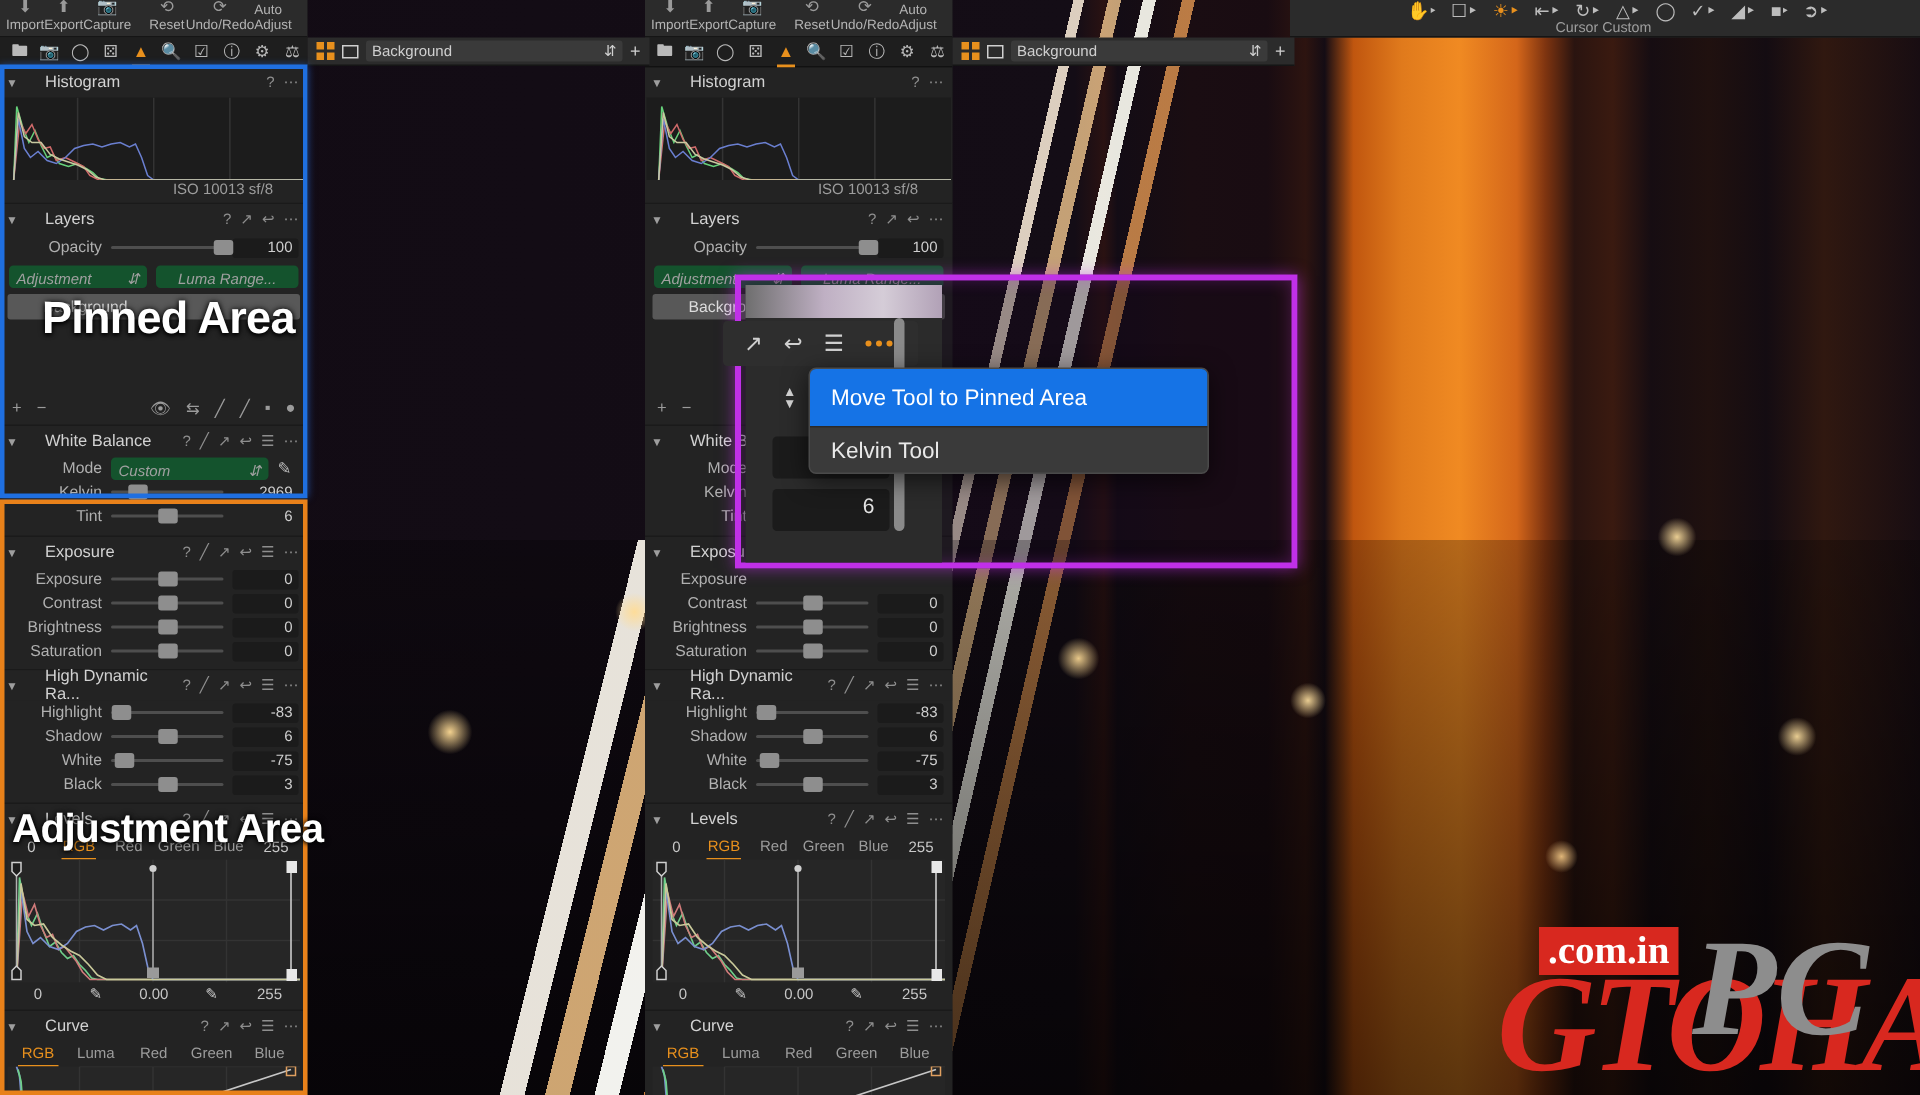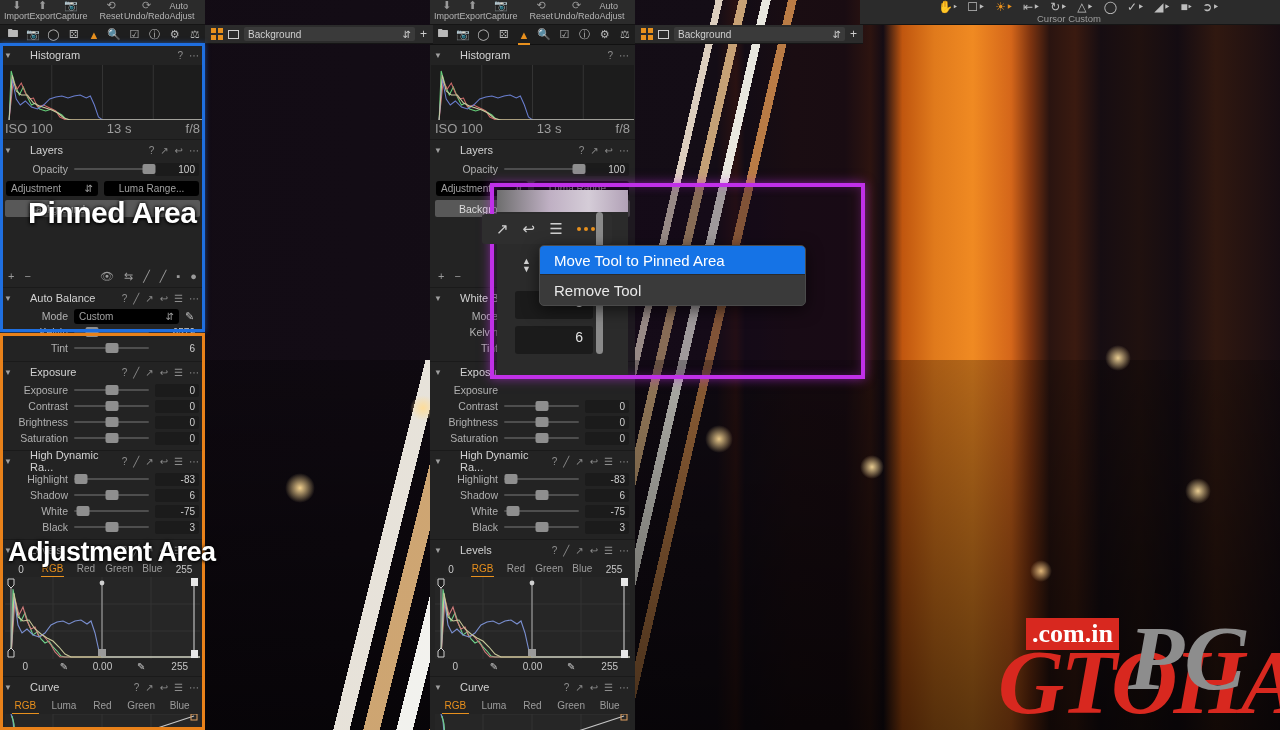--- a/index.html
+++ b/index.html
@@ -122,31 +122,32 @@
   .numbox {
     width: 44px; height: 13px; background: #1b1b1b; border-radius: 2px;
     font-size: 10px; color: #cfcfcf; text-align: right; padding-right: 4px;
     line-height: 13px;
   }
   .numbox.flat { background: transparent; }
 
   .histo { height: 55px; position: relative; background: #1c1c1c; margin: 0 1px; }
   .histo svg { position:absolute; inset:0; width:100%; height:100%; }
   .histo-meta {
-    display:flex; justify-content:space-between; font-size:13px; color:#9d9d9d;
-    padding: 1px 5px 3px 5px; background:#232323;
+    display:flex; justify-content:flex-end; font-size:10px; color:#9d9d9d;
+    padding: 1px 23px 3px 5px; background:#232323;
   }
   .gridline { stroke:#333; stroke-width:1; }
 
   .opacity-row { height:18px; display:flex; align-items:center; padding:0 6px; gap:6px; }
   .adj-row { height:20px; display:flex; align-items:center; padding:0 6px; gap:6px; }
   .pill {
-    height: 15px; background: #000000; border-radius: 3px; display:flex;
-    align-items:center; padding: 0 5px; font-size: 10px; color:#a0a0a0;
+    height: 15px; background: #14532d; border-radius: 3px; display:flex;
+    align-items:flex-end; padding: 0 5px; font-size: 10px; color:#a0a0a0;
     justify-content: space-between;
+    font-style: italic;
   }
   .layer-item {
     height: 17px; margin: 2px 5px; background: #585858; border-radius: 2px;
     display: flex; align-items: center; padding-left: 24px;
     font-size: 10.5px; color: #dcdcdc;
   }
   .layer-tools {
     height: 22px; display: flex; align-items: center; padding: 0 8px;
     color: #9b9b9b; font-size: 11px; gap: 10px;
   }
@@ -196,21 +197,21 @@
   }
   .dots { display:flex; gap:3px; }
   .dots i { width:4px; height:4px; border-radius:50%; background:#e8901d; display:block; }
 
   .ctxmenu {
     position: absolute; background: #3a3a3a; border-radius: 5px;
     box-shadow: 0 4px 16px rgba(0,0,0,.6); overflow: hidden;
     border: 1px solid #4a4a4a;
   }
   .ctx-item {
-    height: 28px; display: flex; align-items: center; padding: 0 14px;
+    height: 38px; display: flex; align-items: center; padding: 0 14px;
     font-size: 15px; color: #e9e9e9;
   }
   .ctx-item.selected { background: #1573e6; color: #fff; }
   .ctx-sep { height: 1px; background: #2a2a2a; }
 
   .stepper {
     position:absolute; display:flex; flex-direction:column; align-items:center;
     color:#d4d4d4; font-size:9px; line-height:8px;
   }
   .float-num {
@@ -387,21 +388,21 @@
           <span>╱</span>
           <span>╱</span>
           <span>▪</span>
           <span>●</span>
         </div>
       </div>
 
       <div class="section">
         <div class="sec-head">
           <span class="caret">▼</span>
-          <span class="sec-title">Auto Balance</span>
+          <span class="sec-title">White Balance</span>
           <span class="sec-icons">
             <span>?</span>
             <span>╱</span>
             <span>↗</span>
             <span>↩</span>
             <span>☰</span>
             <span>⋯</span>
           </span>
         </div>
         <div class="row">
@@ -410,21 +411,21 @@
             <span>Custom</span>
             <span>⇵</span>
           </span>
           <span style="width:14px;color:#bdbdbd">✎</span>
         </div>
         <div class="row">
           <span class="row-label">Kelvin</span>
           <span class="track">
               <i class="knob" style="left:24%"></i>
             </span>
-          <span class="numbox flat">6579</span>
+          <span class="numbox flat">2969</span>
         </div>
         <div class="row">
           <span class="row-label">Tint</span>
           <span class="track">
               <i class="knob" style="left:50%"></i>
             </span>
           <span class="numbox flat">6</span>
         </div>
         <div style="height:5px"></div>
       </div>
@@ -957,21 +958,21 @@
 
   <div class="float-num" style="left:515px;top:291px;width:78px;height:28px;">3</div>
   <div class="float-num" style="left:515px;top:326px;width:78px;height:28px;">6</div>
 
   <div class="ctxmenu" style="left:539px;top:245px;width:267px;">
     <div class="ctx-item selected">
       <span>Move Tool to Pinned Area</span>
     </div>
     <div class="ctx-sep"></div>
     <div class="ctx-item" style="height:30px">
-      <span>Remove Tool</span>
+      <span>Kelvin Tool</span>
     </div>
   </div>
 
   <div class="wm" style="left:1020px;top:618px;">
     <div style="position:relative;">
       <span class="wm-text wm-red" style="position:absolute;left:-22px;top:18px;">GTOHAR</span>
       <span class="wm-text wm-grey" style="position:absolute;left:108px;top:-6px;letter-spacing:0;">PC</span>
       <span class="wm-dom" style="position:absolute;left:6px;top:0;">.com.in</span>
     </div>
   </div>

